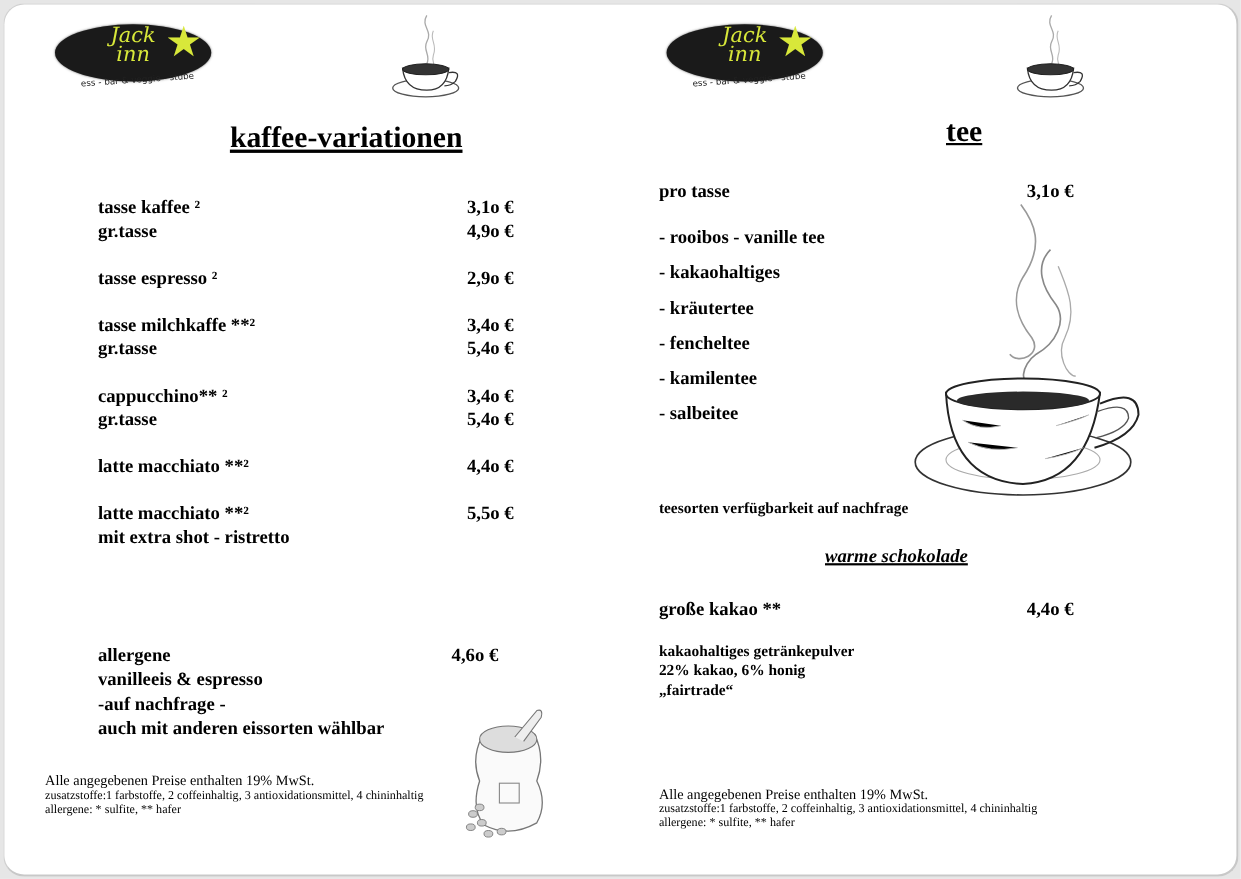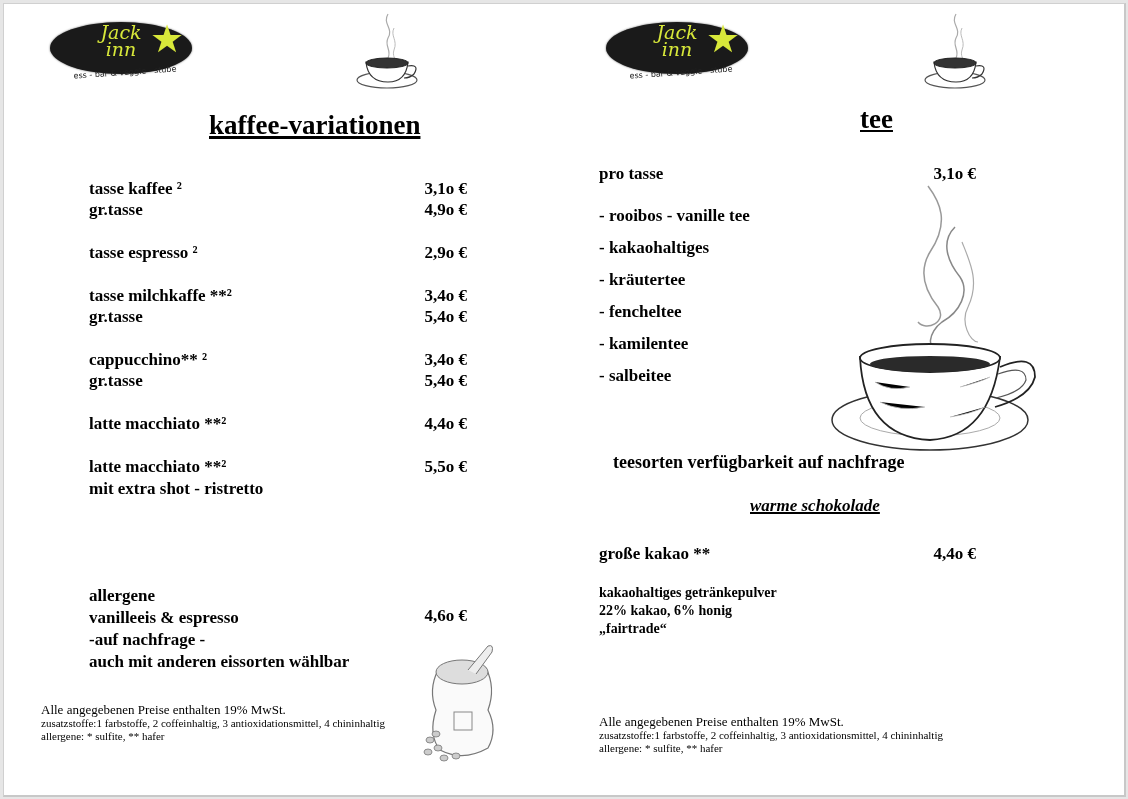--- a/index.html
+++ b/index.html
@@ -5,21 +5,21 @@
   html, body { margin:0; padding:0; }
   body {
     width:1128px; height:799px; position:relative; overflow:hidden;
     background:#e6e6e6;
     font-family:"Liberation Serif", "DejaVu Serif", serif;
     color:#000;
   }
   .page {
     position:absolute; left:3px; top:3px; width:1120px; height:791px;
     background:#fff; border-right:2px solid #c8c8c8; border-bottom:2px solid #c8c8c8;
-    border-left:1px solid #d0d0d0; border-top:1px solid #d0d0d0;
+    border-left:1px solid #d0d0d0; border-top:1px solid #d0d0d0;border-radius:19px;
   }
   .abs { position:absolute; }
   .logo { position:absolute; width:152px; height:66px; }
   .logo .oval {
     position:absolute; left:4px; top:4px; width:142px; height:52px;
     border-radius:50%; background:#1a1a1a; box-shadow:0 0 2px #555;
   }
   .logo .script {
     position:absolute; left:40px; top:6px; width:70px; text-align:center;
     font-family:"DejaVu Serif", serif; font-style:italic; font-size:19px; line-height:17px;
@@ -96,21 +96,21 @@
     <div class="abs b price" style="left:383px; top:366px;">5,4o €</div>
 
     <div class="abs b" style="left:85px; top:409px;">latte macchiato **²</div>
     <div class="abs b price" style="left:383px; top:409px;">4,4o €</div>
 
     <div class="abs b" style="left:85px; top:452px;">latte macchiato **²</div>
     <div class="abs b price" style="left:383px; top:452px;">5,5o €</div>
     <div class="abs b" style="left:85px; top:474px;">mit extra shot - ristretto</div>
 
     <div class="abs b" style="left:85px; top:581px;">allergene</div>
-    <div class="abs b price" style="left:383px; top:581px;margin-top:20px;">4,6o €</div>
+    <div class="abs b price" style="left:369px; top:581px;">4,6o €</div>
     <div class="abs b" style="left:85px; top:603px;">vanilleeis &amp; espresso</div>
     <div class="abs b" style="left:85px; top:625px;">-auf nachfrage -</div>
     <div class="abs b" style="left:85px; top:647px;">auch mit anderen eissorten wählbar</div>
   </div>
 
   <div class="abs small" style="left:37px; top:699px;">
     <div style="font-size:13px; line-height:14px;">Alle angegebenen Preise enthalten 19% MwSt.</div>
     <div style="font-size:11px;">zusatzstoffe:1 farbstoffe, 2 coffeinhaltig, 3 antioxidationsmittel, 4 chininhaltig</div>
     <div style="font-size:11px;">allergene: * sulfite, ** hafer</div>
   </div>
@@ -181,21 +181,21 @@
       <path d="M168 192 Q196 182 196 198 Q192 210 166 216" fill="none" stroke="#555" stroke-width="1.2"></path>
       <g stroke="#bbb" stroke-width="0.8">
         <path d="M45 200 Q60 210 80 205"></path>
           <path d="M50 220 Q70 230 95 225"></path>
         <path d="M130 205 Q150 200 160 195"></path>
           <path d="M120 235 Q140 232 155 225"></path>
       </g>
     </svg>
   </div>
 
-  <div class="abs b" style="left:609px; top:448px; font-size:18px;">teesorten verfügbarkeit auf nachfrage</div>
+  <div class="abs b" style="left:595px; top:448px; font-size:14px;">teesorten verfügbarkeit auf nachfrage</div>
 
   <div class="abs subtitle" style="left:746px; top:492px;">warme schokolade</div>
   <div class="abs b" style="left:595px; top:539px;">große kakao **</div>
   <div class="abs b price" style="left:892px; top:539px;">4,4o €</div>
 
   <div class="abs" style="left:595px; top:580px; font-weight:bold; font-size:14px; line-height:18px; white-space:nowrap;">
     <div>kakaohaltiges getränkepulver</div>
     <div>22% kakao, 6% honig</div>
     <div>„fairtrade“</div>
   </div>

